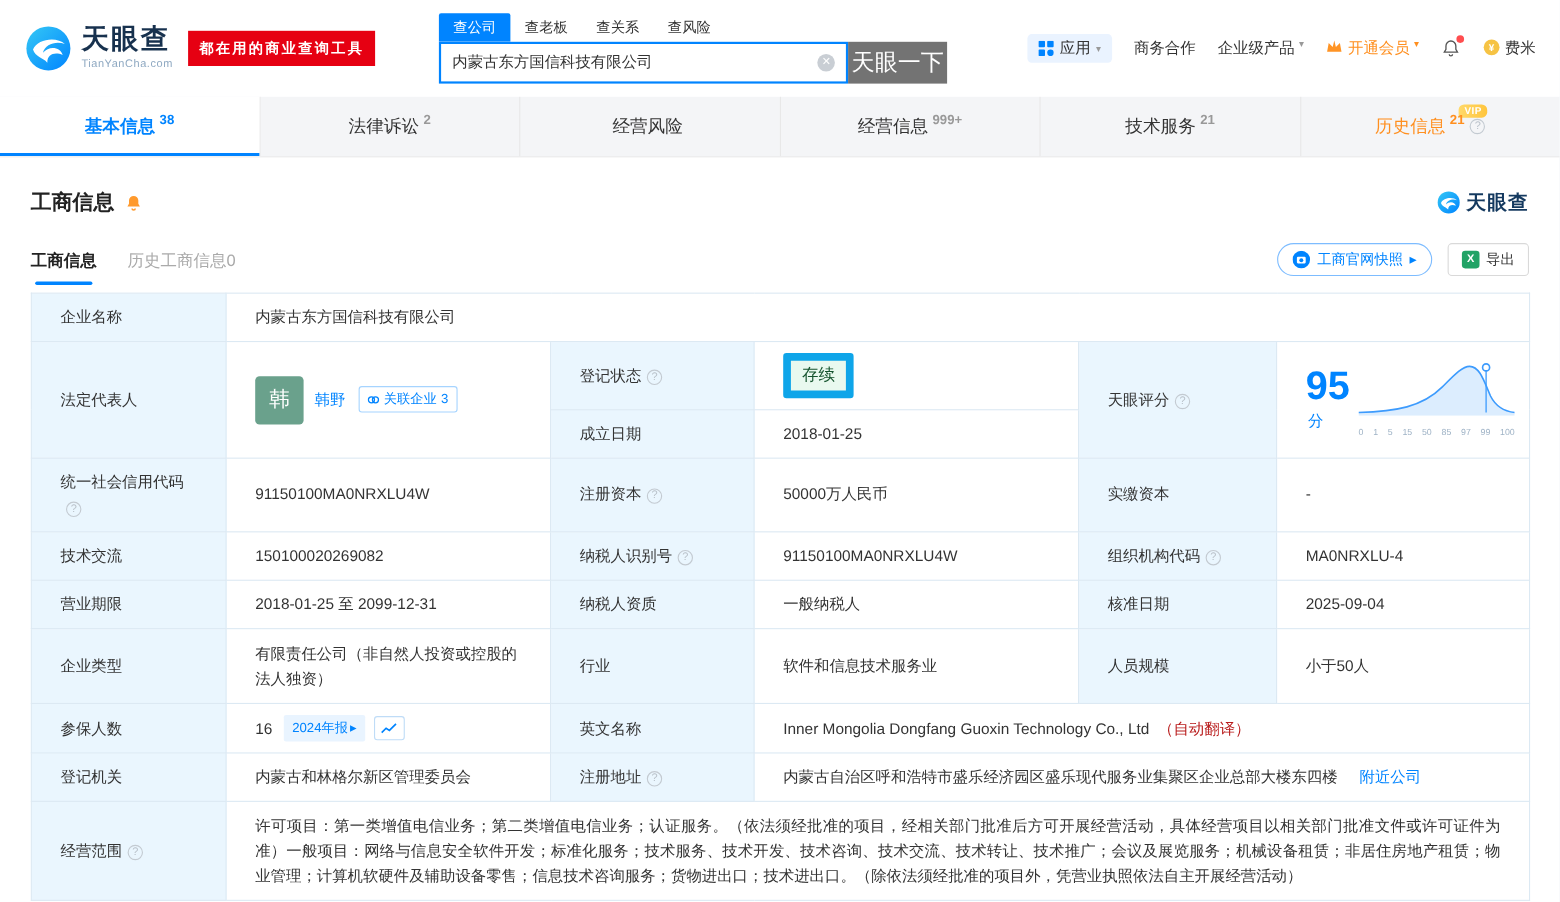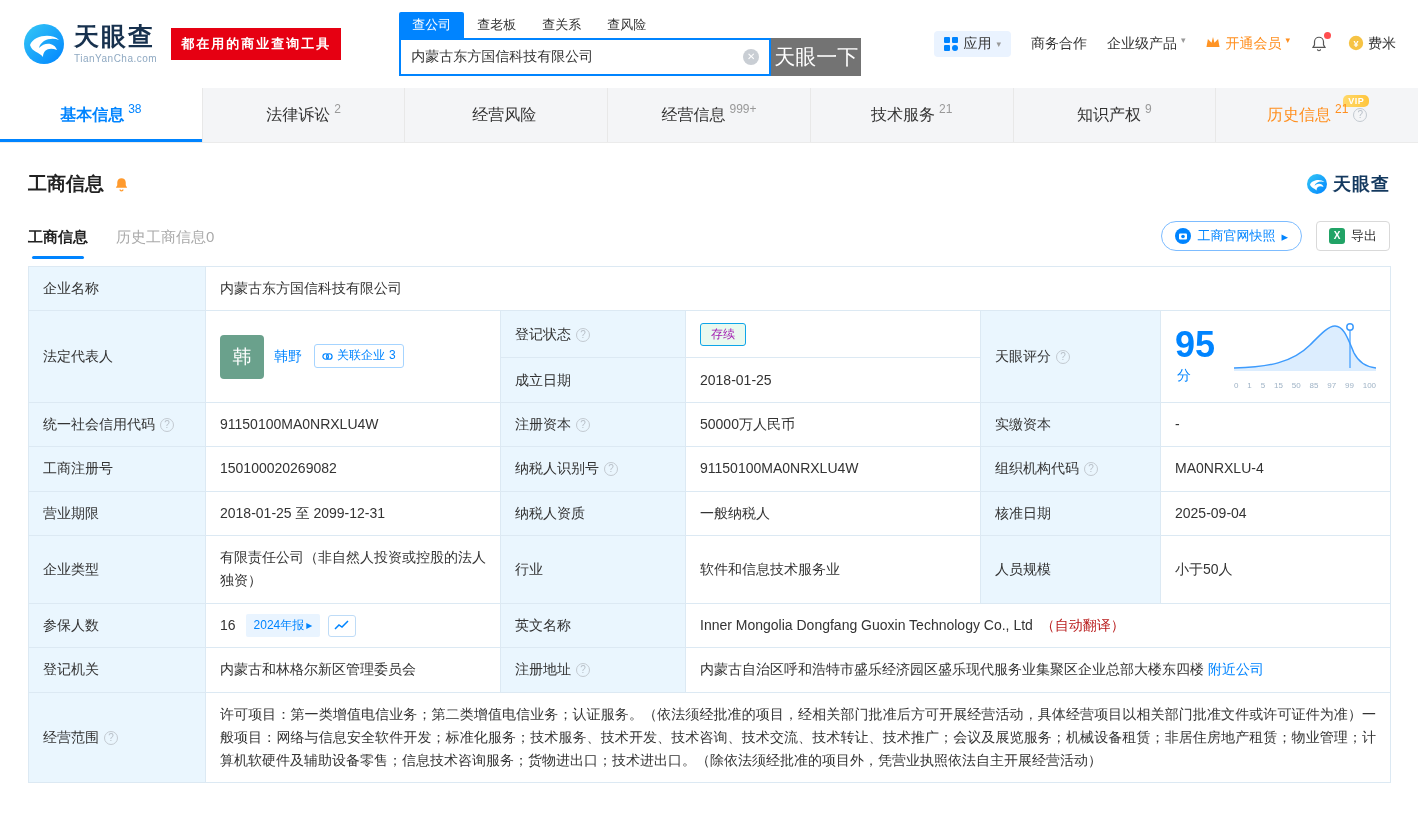--- a/index.html
+++ b/index.html
@@ -29,21 +29,21 @@
   .caret{font-size:9px;color:#999}
   .vip-item .caret{color:#ff8f1f}
   .bell-wrap{position:relative;cursor:pointer;display:flex}
   .red-dot{position:absolute;top:-3px;right:-3px;width:7px;height:7px;border-radius:50%;background:#ff4d4f}
 
   
   .tabs{display:flex;height:55px;background:#f4f5f7;border-bottom:1px solid #ebebeb}
   .tab{flex:1;display:flex;align-items:center;justify-content:center;font-size:16px;color:#333;border-right:1px solid #e8e8e8;position:relative;cursor:pointer}
   .tab:last-child{border-right:none}
   .tab.active{background:#fff;color:#0084ff;font-weight:bold;box-shadow:inset 0 -3px 0 #0084ff}
-  .tab .count{font-size:12px;color:#999;margin-left:4px;position:relative;top:-6px;font-weight:normal}
+  .tab .count{font-size:12px;color:#999;margin-left:4px;position:relative;top:-6px;font-weight:bold}
   .tab.active .count{color:#0084ff}
   .tab.vip{color:#ff8f1f}
   .tab.vip .count{color:#ff8f1f}
   .vip-badge{position:absolute;top:7px;left:calc(50% + 26px);background:linear-gradient(90deg,#ffd96a,#ffc53d);color:#fff;font-size:9px;font-weight:bold;padding:1px 5px;border-radius:5px 5px 5px 0;letter-spacing:.5px}
   .help{display:inline-block;width:14px;height:14px;border:1px solid #c3cad1;border-radius:50%;color:#b9c1c9;font-size:10px;line-height:12px;text-align:center;margin-left:5px;vertical-align:1px;cursor:pointer}
   .help::before{content:"?"}
 
   
   .main{padding:0 28px}
   .section-head{display:flex;align-items:center;margin-top:28px}
@@ -56,36 +56,36 @@
   .subtab{font-size:15px;color:#222;font-weight:bold;padding-bottom:12px;position:relative;cursor:pointer}
   .subtab.active::after{content:"";position:absolute;left:4px;right:4px;bottom:0;height:3px;background:#0084ff;border-radius:2px}
   .subtab.muted{margin-left:28px;color:#aaa;font-weight:normal}
   .actions{margin-left:auto;display:flex;gap:14px;padding-bottom:8px}
   .btn-snapshot{display:flex;align-items:center;gap:6px;border:1px solid #7dbcff;color:#0084ff;background:#fff;border-radius:16px;height:30px;padding:0 13px;font-size:13px;cursor:pointer;font-family:inherit}
   .btn-export{display:flex;align-items:center;gap:6px;border:1px solid #d9d9d9;background:#fff;border-radius:4px;height:30px;padding:0 12px;font-size:13px;color:#333;cursor:pointer;font-family:inherit}
   .xls{width:16px;height:16px;background:#21a366;border-radius:3px;color:#fff;font-size:10px;font-weight:bold;line-height:16px;text-align:center}
 
   
   table.info{border-collapse:collapse;width:1362px;margin-top:6px;font-size:14px;table-layout:fixed}
-  .info td{border:1px solid #dce9f3;padding:10px 14px;line-height:1.65;vertical-align:middle;overflow-wrap:break-word}
+  .info td{border:1px solid #dce9f3;padding:10px 26px;line-height:1.65;vertical-align:middle;overflow-wrap:break-word}
   td.lbl{background:#eaf6fe;color:#333}
   .rep{display:flex;align-items:center;gap:10px}
   .avatar{width:44px;height:44px;background:#6aa18c;color:#fff;font-size:19px;display:flex;align-items:center;justify-content:center;border-radius:4px;flex:none}
   .rep-name{color:#0084ff;cursor:pointer}
   .badge-rel{display:inline-flex;align-items:center;gap:4px;border:1px solid #a6d4ff;color:#0084ff;font-size:12px;padding:1px 7px;border-radius:3px;margin-left:8px;cursor:pointer;white-space:nowrap}
-  .status{display:inline-block;color:#a21caf;background:#e9f9ef;border:1px solid #0ea5e9;padding:1px 10px;border-radius:3px;font-size:12px}
+  .status{display:inline-block;color:#14532d;background:#e9f9ef;border:7px solid #0ea5e9;padding:1px 10px;border-radius:3px;font-size:15px}
   .score-flex{display:flex;align-items:center;justify-content:flex-start;gap:8px}
   .score-num{font-size:36px;color:#0084ff;font-weight:bold;line-height:1}
   .score-unit{font-size:14px;color:#0084ff;margin-left:2px}
   .curve-wrap{width:142px;flex:none}
   .axis{display:flex;justify-content:space-between;font-size:8px;color:#9fb3c6;margin-top:1px}
   .tag-report{display:inline-flex;align-items:center;gap:2px;background:#e9f4ff;color:#0084ff;font-size:12px;padding:2px 8px;border-radius:2px;margin-left:10px;cursor:pointer;white-space:nowrap}
   .trend-btn{display:inline-flex;align-items:center;justify-content:center;width:28px;height:22px;border:1px solid #bfdcf7;border-radius:3px;margin-left:8px;cursor:pointer;background:#fff}
   .note{color:#b91c1c;margin-left:4px}
-  .blue-link{color:#0084ff;cursor:pointer;white-space:nowrap;margin-left:0}
+  .blue-link{color:#0084ff;cursor:pointer;white-space:nowrap;margin-left:16px}
   .insured{display:flex;align-items:center}
   .scope{line-height:1.9;text-align:justify}
 </style>
 </head>
 <body>
 
 <div class="page">
 
   <header class="topbar">
     <div class="logo">
@@ -179,24 +179,20 @@
       <span>经营风险</span>
       <span class="count"></span>
     </div>
     <div class="tab">
       <span>经营信息</span>
       <span class="count">999+</span>
     </div>
     <div class="tab">
       <span>技术服务</span>
       <span class="count">21</span>
-    </div>
-    <div class="tab">
-      <span>知识产权</span>
-      <span class="count">9</span>
     </div>
     <div class="tab vip">
       <span class="vip-badge">VIP</span>
       <span>历史信息</span>
       <span class="count">21</span>
       <span class="help"></span>
     </div>
   </nav>
 
   <main class="main">
@@ -322,21 +318,21 @@
         <td>91150100MA0NRXLU4W</td>
         <td class="lbl">
           <span>注册资本</span><span class="help"></span>
         </td>
         <td>50000万人民币</td>
         <td class="lbl">实缴资本</td>
         <td>-</td>
       </tr>
 
       <tr>
-        <td class="lbl">工商注册号</td>
+        <td class="lbl">技术交流</td>
         <td>150100020269082</td>
         <td class="lbl">
           <span>纳税人识别号</span><span class="help"></span>
         </td>
         <td>91150100MA0NRXLU4W</td>
         <td class="lbl">
           <span>组织机构代码</span><span class="help"></span>
         </td>
         <td>MA0NRXLU-4</td>
       </tr>

